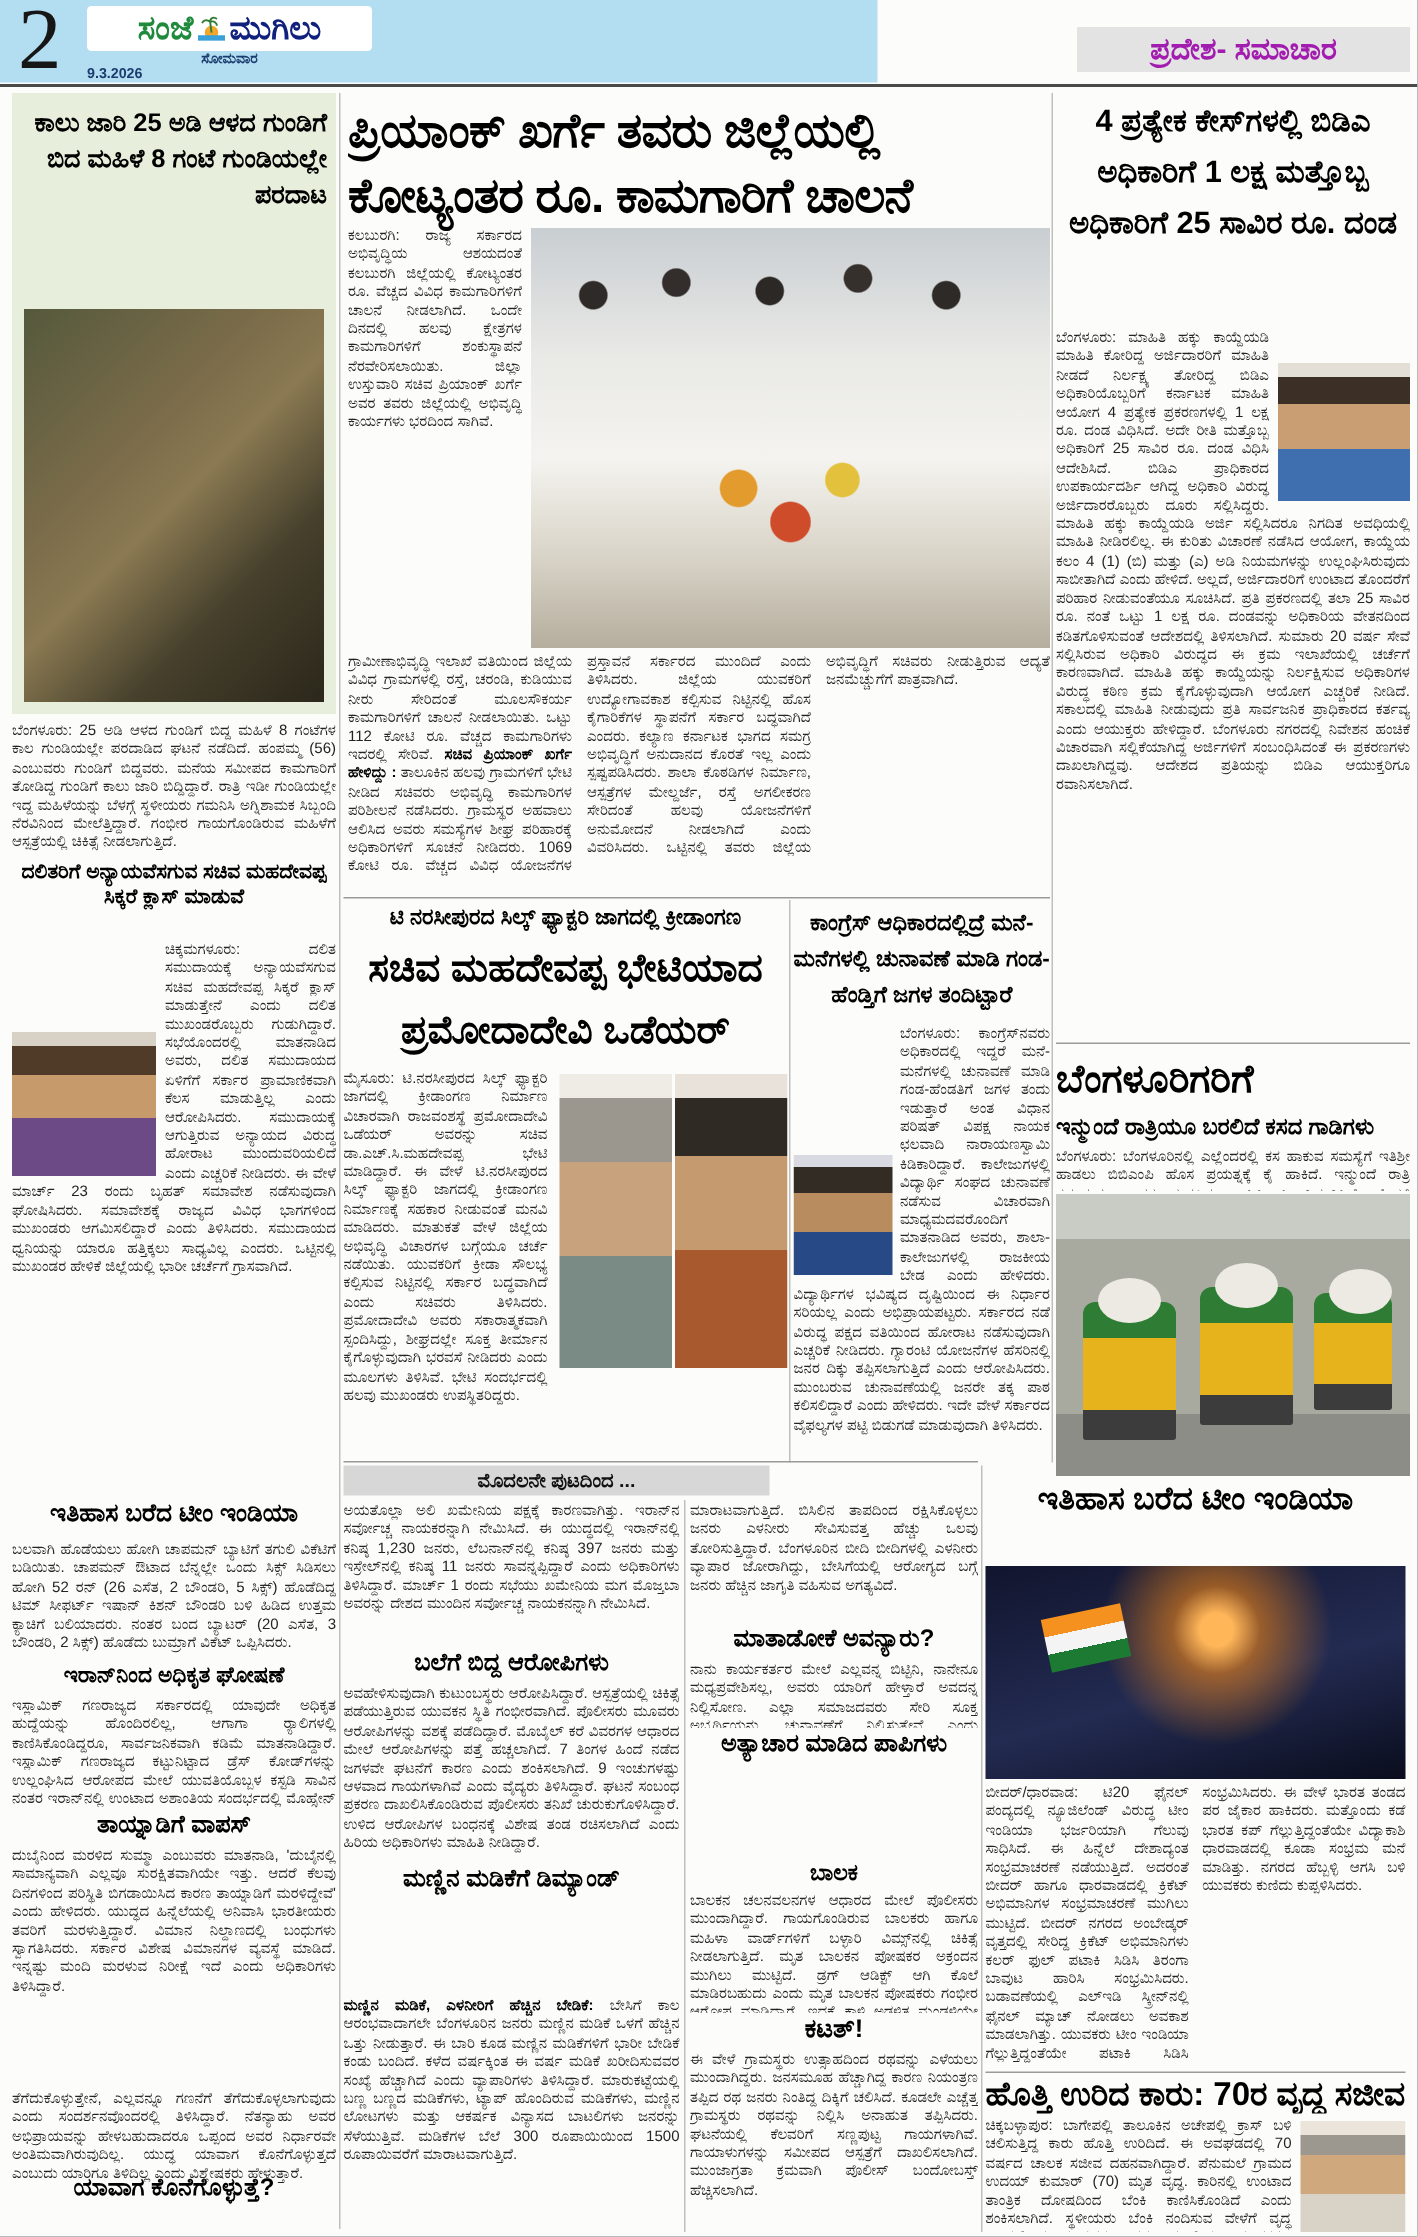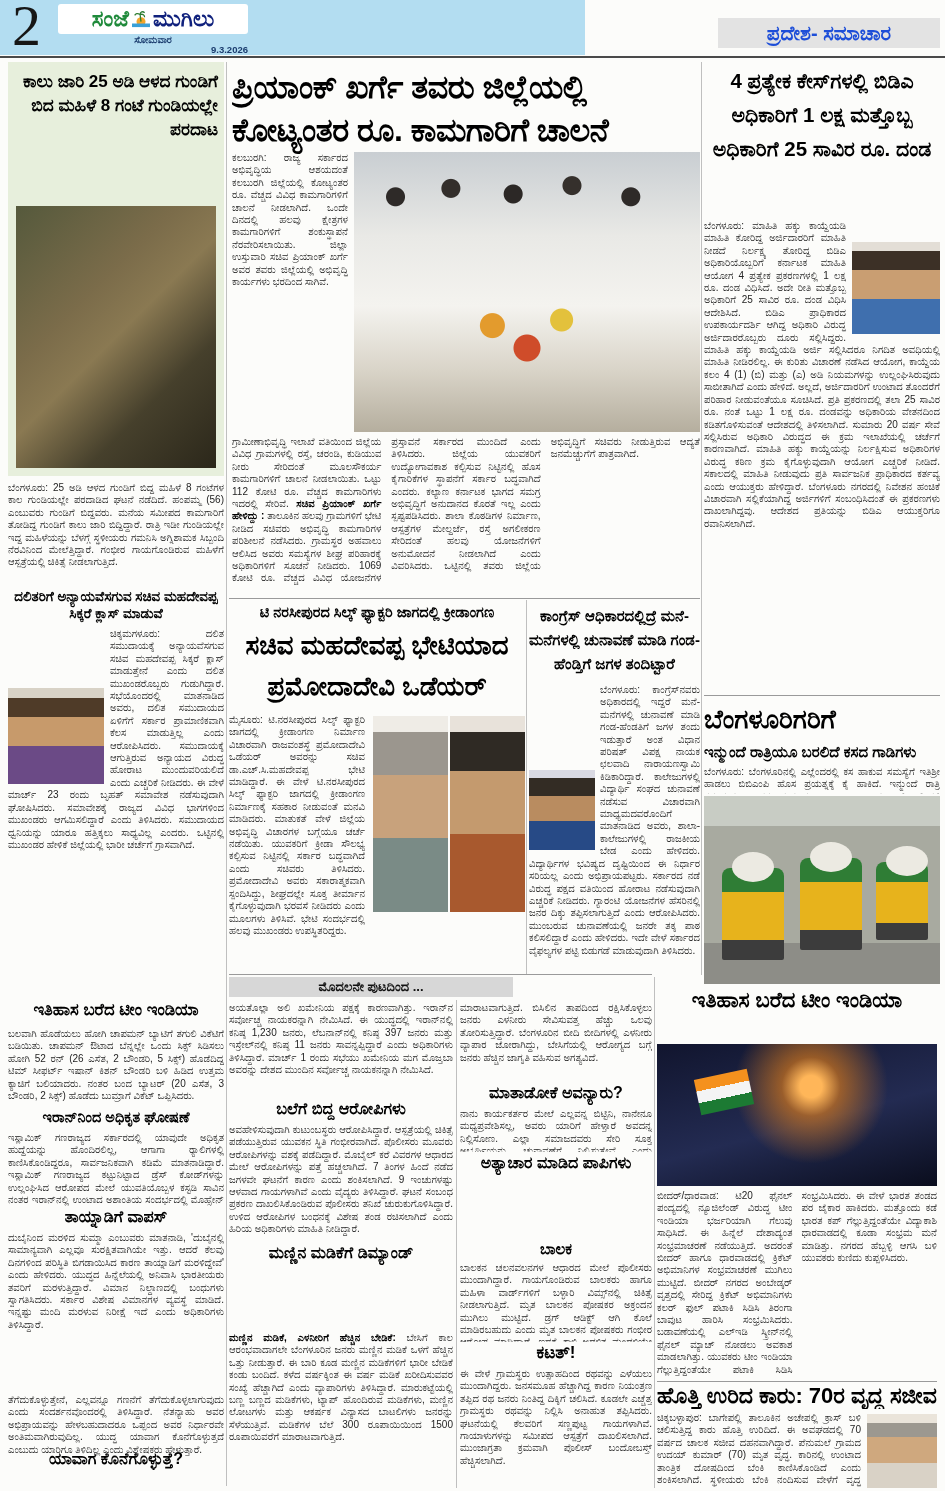--- a/index.html
+++ b/index.html
@@ -15,23 +15,23 @@
   .ph{position:absolute;overflow:hidden;}
   
   .band{position:absolute;left:0;top:0;width:585px;height:55px;background:#b3ddf1;}
   .pagenum{position:absolute;left:12px;top:-8px;font-family:"Liberation Serif","DejaVu Serif",serif;
            font-size:58px;color:#161616;}
   .logochip{position:absolute;left:58px;top:4px;width:190px;height:30px;background:#ffffff;border-radius:3px;
             display:flex;align-items:center;justify-content:center;gap:3px;}
   .t-green{color:#1f8a3b;font-weight:bold;font-size:22px;}
   .t-navy{color:#10217d;font-weight:bold;font-size:22px;}
   .mh-day{position:absolute;left:58px;top:34px;width:190px;text-align:center;font-size:9.5px;font-weight:bold;color:#1b3c6e;}
-  .mh-date{position:absolute;left:58px;top:44px;width:190px;text-align:right;font-size:9.5px;font-weight:bold;color:#1b3c6e;}
+  .mh-date{position:absolute;left:58px;top:44px;width:190px;text-align:left;font-size:9.5px;font-weight:bold;color:#1b3c6e;}
   .badge{position:absolute;left:718px;top:18px;width:222px;height:30px;background:#e3e3e3;
-         display:flex;align-items:center;justify-content:center;font-weight:bold;font-size:20px;color:#1d4ed8;}
+         display:flex;align-items:center;justify-content:center;font-weight:bold;font-size:20px;color:#a21caf;}
   .topline{position:absolute;left:0;top:56px;width:945px;height:2px;background:#4a4a4a;}
   
   .greenbox{position:absolute;left:8px;top:62px;width:216px;height:414px;background:#e7efdc;}
   
   .pit-ph{left:16px;top:206px;width:200px;height:262px;
           background:linear-gradient(135deg,#55593c 0%,#7b6c4a 35%,#8a7952 50%,#46402c 72%,#2b271a 100%);}
   .lead-ph{left:354px;top:152px;width:346px;height:280px;
            background:
              radial-gradient(circle at 12% 16%, #2e2a28 9px, transparent 10px),
              radial-gradient(circle at 28% 13%, #332e2b 9px, transparent 10px),
@@ -90,21 +90,21 @@
   <div class="mh-day">ಸೋಮವಾರ</div>
   <div class="mh-date">9.3.2026</div>
   <div class="badge">ಪ್ರದೇಶ- ಸಮಾಚಾರ</div>
   <div class="topline"></div>
 
   <div class="greenbox"></div>
   <div class="abs headline center" style="left:14px;top:70px;width:204px;height:128px;font-size:17px;line-height:24px;text-align:right;padding-right:4px;">ಕಾಲು ಜಾರಿ 25 ಅಡಿ ಆಳದ ಗುಂಡಿಗೆ ಬಿದ ಮಹಿಳೆ 8 ಗಂಟೆ ಗುಂಡಿಯಲ್ಲೇ ಪರದಾಟ</div>
   <div class="ph pit-ph"></div>
   <div class="abs body-text" style="left:8px;top:482px;width:216px;height:86px;">ಬೆಂಗಳೂರು: 25 ಅಡಿ ಆಳದ ಗುಂಡಿಗೆ ಬಿದ್ದ ಮಹಿಳೆ 8 ಗಂಟೆಗಳ ಕಾಲ ಗುಂಡಿಯಲ್ಲೇ ಪರದಾಡಿದ ಘಟನೆ ನಡೆದಿದೆ. ಹಂಪಮ್ಮ (56) ಎಂಬುವರು ಗುಂಡಿಗೆ ಬಿದ್ದವರು. ಮನೆಯ ಸಮೀಪದ ಕಾಮಗಾರಿಗೆ ತೋಡಿದ್ದ ಗುಂಡಿಗೆ ಕಾಲು ಜಾರಿ ಬಿದ್ದಿದ್ದಾರೆ. ರಾತ್ರಿ ಇಡೀ ಗುಂಡಿಯಲ್ಲೇ ಇದ್ದ ಮಹಿಳೆಯನ್ನು ಬೆಳಗ್ಗೆ ಸ್ಥಳೀಯರು ಗಮನಿಸಿ ಅಗ್ನಿಶಾಮಕ ಸಿಬ್ಬಂದಿ ನೆರವಿನಿಂದ ಮೇಲೆತ್ತಿದ್ದಾರೆ. ಗಂಭೀರ ಗಾಯಗೊಂಡಿರುವ ಮಹಿಳೆಗೆ ಆಸ್ಪತ್ರೆಯಲ್ಲಿ ಚಿಕಿತ್ಸೆ ನೀಡಲಾಗುತ್ತಿದೆ.</div>
 
-  <div class="abs headline center" style="left:8px;top:572px;width:216px;height:52px;font-size:13.5px;line-height:17px;margin-top:16px;">ದಲಿತರಿಗೆ ಅನ್ಯಾಯವೆಸಗುವ ಸಚಿವ ಮಹದೇವಪ್ಪ ಸಿಕ್ಕರೆ ಕ್ಲಾಸ್ ಮಾಡುವೆ</div>
+  <div class="abs headline center" style="left:8px;top:572px;width:216px;height:52px;font-size:13.5px;line-height:17px;">ದಲಿತರಿಗೆ ಅನ್ಯಾಯವೆಸಗುವ ಸಚಿವ ಮಹದೇವಪ್ಪ ಸಿಕ್ಕರೆ ಕ್ಲಾಸ್ ಮಾಡುವೆ</div>
   <div class="abs body-text" style="left:8px;top:628px;width:216px;height:368px;">
     <span class="dal-ph"></span>
     <span>ಚಿಕ್ಕಮಗಳೂರು: ದಲಿತ ಸಮುದಾಯಕ್ಕೆ ಅನ್ಯಾಯವೆಸಗುವ ಸಚಿವ ಮಹದೇವಪ್ಪ ಸಿಕ್ಕರೆ ಕ್ಲಾಸ್ ಮಾಡುತ್ತೇನೆ ಎಂದು ದಲಿತ ಮುಖಂಡರೊಬ್ಬರು ಗುಡುಗಿದ್ದಾರೆ. ಸಭೆಯೊಂದರಲ್ಲಿ ಮಾತನಾಡಿದ ಅವರು, ದಲಿತ ಸಮುದಾಯದ ಏಳಿಗೆಗೆ ಸರ್ಕಾರ ಪ್ರಾಮಾಣಿಕವಾಗಿ ಕೆಲಸ ಮಾಡುತ್ತಿಲ್ಲ ಎಂದು ಆರೋಪಿಸಿದರು. ಸಮುದಾಯಕ್ಕೆ ಆಗುತ್ತಿರುವ ಅನ್ಯಾಯದ ವಿರುದ್ಧ ಹೋರಾಟ ಮುಂದುವರಿಯಲಿದೆ ಎಂದು ಎಚ್ಚರಿಕೆ ನೀಡಿದರು. ಈ ವೇಳೆ ಮಾರ್ಚ್ 23 ರಂದು ಬೃಹತ್ ಸಮಾವೇಶ ನಡೆಸುವುದಾಗಿ ಘೋಷಿಸಿದರು. ಸಮಾವೇಶಕ್ಕೆ ರಾಜ್ಯದ ವಿವಿಧ ಭಾಗಗಳಿಂದ ಮುಖಂಡರು ಆಗಮಿಸಲಿದ್ದಾರೆ ಎಂದು ತಿಳಿಸಿದರು. ಸಮುದಾಯದ ಧ್ವನಿಯನ್ನು ಯಾರೂ ಹತ್ತಿಕ್ಕಲು ಸಾಧ್ಯವಿಲ್ಲ ಎಂದರು. ಒಟ್ಟಿನಲ್ಲಿ ಮುಖಂಡರ ಹೇಳಿಕೆ ಜಿಲ್ಲೆಯಲ್ಲಿ ಭಾರೀ ಚರ್ಚೆಗೆ ಗ್ರಾಸವಾಗಿದೆ.</span>
   </div>
 
   <div class="abs headline" style="left:232px;top:66px;width:468px;height:88px;font-size:32px;line-height:43px;letter-spacing:-0.5px;">ಪ್ರಿಯಾಂಕ್ ಖರ್ಗೆ ತವರು ಜಿಲ್ಲೆಯಲ್ಲಿ ಕೋಟ್ಯಂತರ ರೂ. ಕಾಮಗಾರಿಗೆ ಚಾಲನೆ</div>
   <div class="abs body-text" style="left:232px;top:152px;width:116px;height:280px;">ಕಲಬುರಗಿ: ರಾಜ್ಯ ಸರ್ಕಾರದ ಅಭಿವೃದ್ಧಿಯ ಆಶಯದಂತೆ ಕಲಬುರಗಿ ಜಿಲ್ಲೆಯಲ್ಲಿ ಕೋಟ್ಯಂತರ ರೂ. ವೆಚ್ಚದ ವಿವಿಧ ಕಾಮಗಾರಿಗಳಿಗೆ ಚಾಲನೆ ನೀಡಲಾಗಿದೆ. ಒಂದೇ ದಿನದಲ್ಲಿ ಹಲವು ಕ್ಷೇತ್ರಗಳ ಕಾಮಗಾರಿಗಳಿಗೆ ಶಂಕುಸ್ಥಾಪನೆ ನೆರವೇರಿಸಲಾಯಿತು. ಜಿಲ್ಲಾ ಉಸ್ತುವಾರಿ ಸಚಿವ ಪ್ರಿಯಾಂಕ್ ಖರ್ಗೆ ಅವರ ತವರು ಜಿಲ್ಲೆಯಲ್ಲಿ ಅಭಿವೃದ್ಧಿ ಕಾರ್ಯಗಳು ಭರದಿಂದ ಸಾಗಿವೆ.</div>
   <div class="ph lead-ph"></div>
   <div class="abs body-text cols3" style="left:232px;top:436px;width:468px;height:158px;">
     <span>ಗ್ರಾಮೀಣಾಭಿವೃದ್ಧಿ ಇಲಾಖೆ ವತಿಯಿಂದ ಜಿಲ್ಲೆಯ ವಿವಿಧ ಗ್ರಾಮಗಳಲ್ಲಿ ರಸ್ತೆ, ಚರಂಡಿ, ಕುಡಿಯುವ ನೀರು ಸೇರಿದಂತೆ ಮೂಲಸೌಕರ್ಯ ಕಾಮಗಾರಿಗಳಿಗೆ ಚಾಲನೆ ನೀಡಲಾಯಿತು. ಒಟ್ಟು 112 ಕೋಟಿ ರೂ. ವೆಚ್ಚದ ಕಾಮಗಾರಿಗಳು ಇದರಲ್ಲಿ ಸೇರಿವೆ. </span><span class="runin">ಸಚಿವ ಪ್ರಿಯಾಂಕ್ ಖರ್ಗೆ ಹೇಳಿದ್ದು : </span><span>ತಾಲೂಕಿನ ಹಲವು ಗ್ರಾಮಗಳಿಗೆ ಭೇಟಿ ನೀಡಿದ ಸಚಿವರು ಅಭಿವೃದ್ಧಿ ಕಾಮಗಾರಿಗಳ ಪರಿಶೀಲನೆ ನಡೆಸಿದರು. ಗ್ರಾಮಸ್ಥರ ಅಹವಾಲು ಆಲಿಸಿದ ಅವರು ಸಮಸ್ಯೆಗಳ ಶೀಘ್ರ ಪರಿಹಾರಕ್ಕೆ ಅಧಿಕಾರಿಗಳಿಗೆ ಸೂಚನೆ ನೀಡಿದರು. 1069 ಕೋಟಿ ರೂ. ವೆಚ್ಚದ ವಿವಿಧ ಯೋಜನೆಗಳ ಪ್ರಸ್ತಾವನೆ ಸರ್ಕಾರದ ಮುಂದಿದೆ ಎಂದು ತಿಳಿಸಿದರು. ಜಿಲ್ಲೆಯ ಯುವಕರಿಗೆ ಉದ್ಯೋಗಾವಕಾಶ ಕಲ್ಪಿಸುವ ನಿಟ್ಟಿನಲ್ಲಿ ಹೊಸ ಕೈಗಾರಿಕೆಗಳ ಸ್ಥಾಪನೆಗೆ ಸರ್ಕಾರ ಬದ್ಧವಾಗಿದೆ ಎಂದರು. ಕಲ್ಯಾಣ ಕರ್ನಾಟಕ ಭಾಗದ ಸಮಗ್ರ ಅಭಿವೃದ್ಧಿಗೆ ಅನುದಾನದ ಕೊರತೆ ಇಲ್ಲ ಎಂದು ಸ್ಪಷ್ಟಪಡಿಸಿದರು. ಶಾಲಾ ಕೊಠಡಿಗಳ ನಿರ್ಮಾಣ, ಆಸ್ಪತ್ರೆಗಳ ಮೇಲ್ದರ್ಜೆ, ರಸ್ತೆ ಅಗಲೀಕರಣ ಸೇರಿದಂತೆ ಹಲವು ಯೋಜನೆಗಳಿಗೆ ಅನುಮೋದನೆ ನೀಡಲಾಗಿದೆ ಎಂದು ವಿವರಿಸಿದರು. ಒಟ್ಟಿನಲ್ಲಿ ತವರು ಜಿಲ್ಲೆಯ ಅಭಿವೃದ್ಧಿಗೆ ಸಚಿವರು ನೀಡುತ್ತಿರುವ ಆದ್ಯತೆ ಜನಮೆಚ್ಚುಗೆಗೆ ಪಾತ್ರವಾಗಿದೆ.</span>

